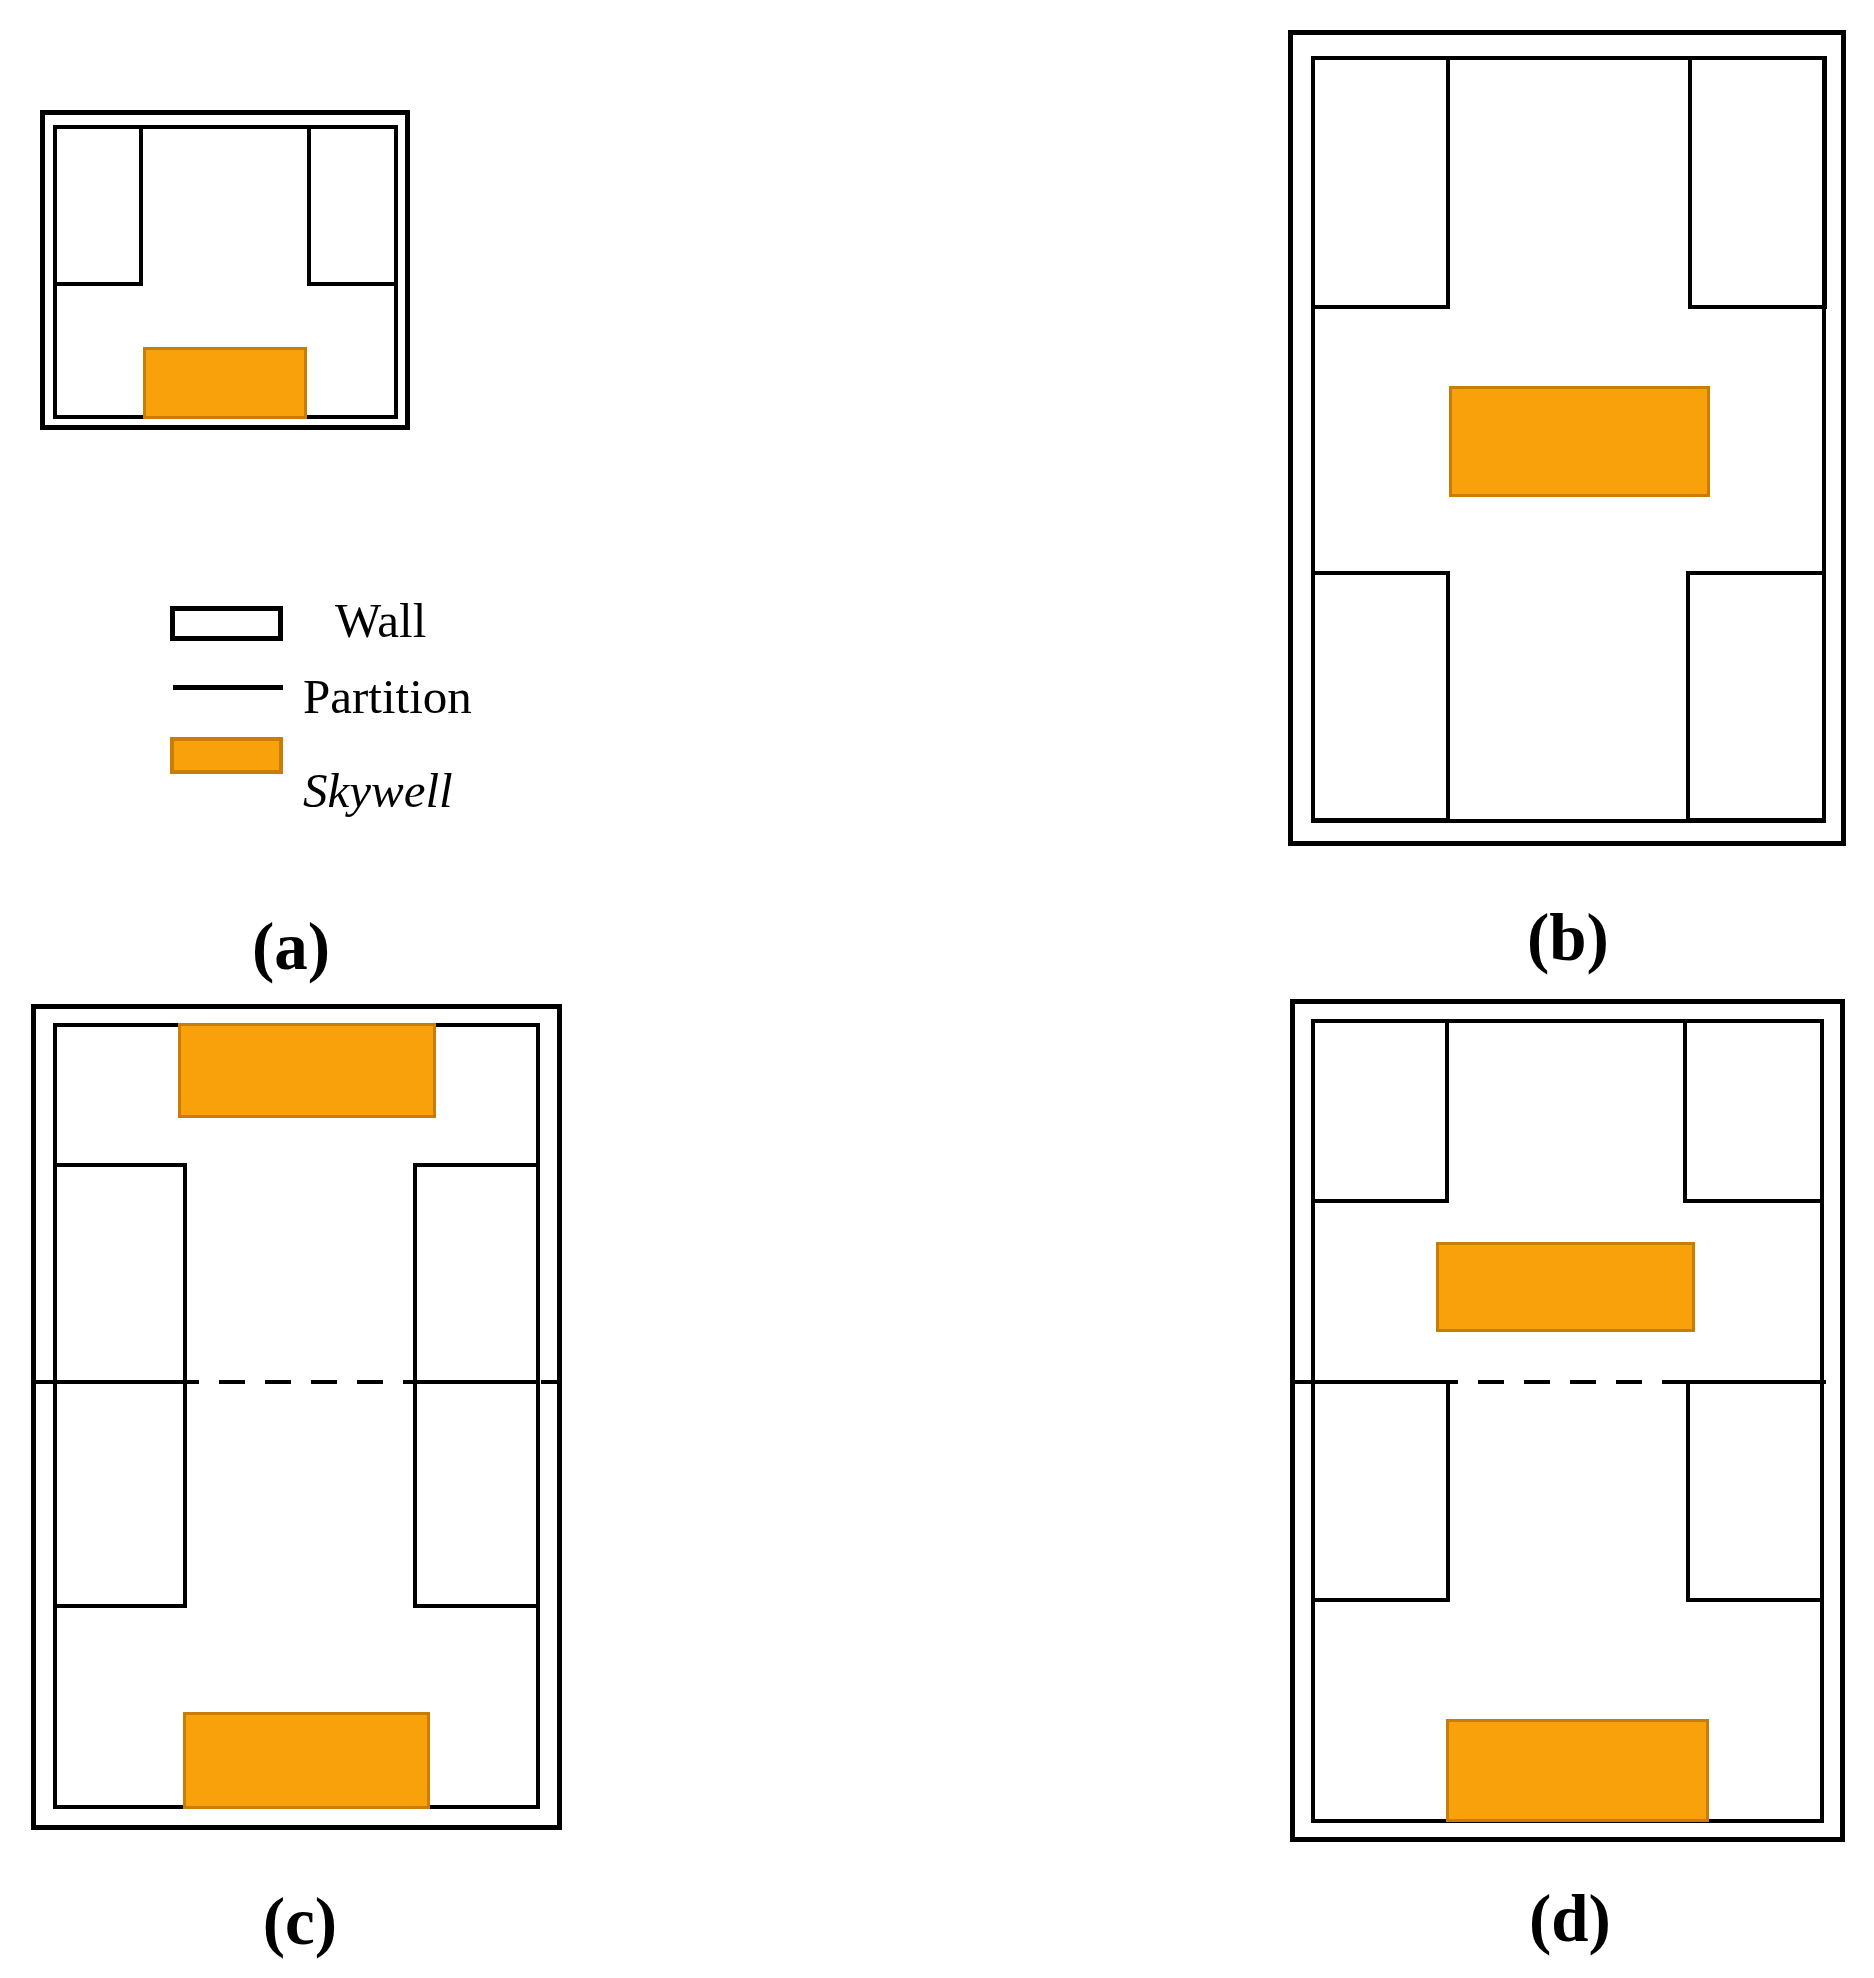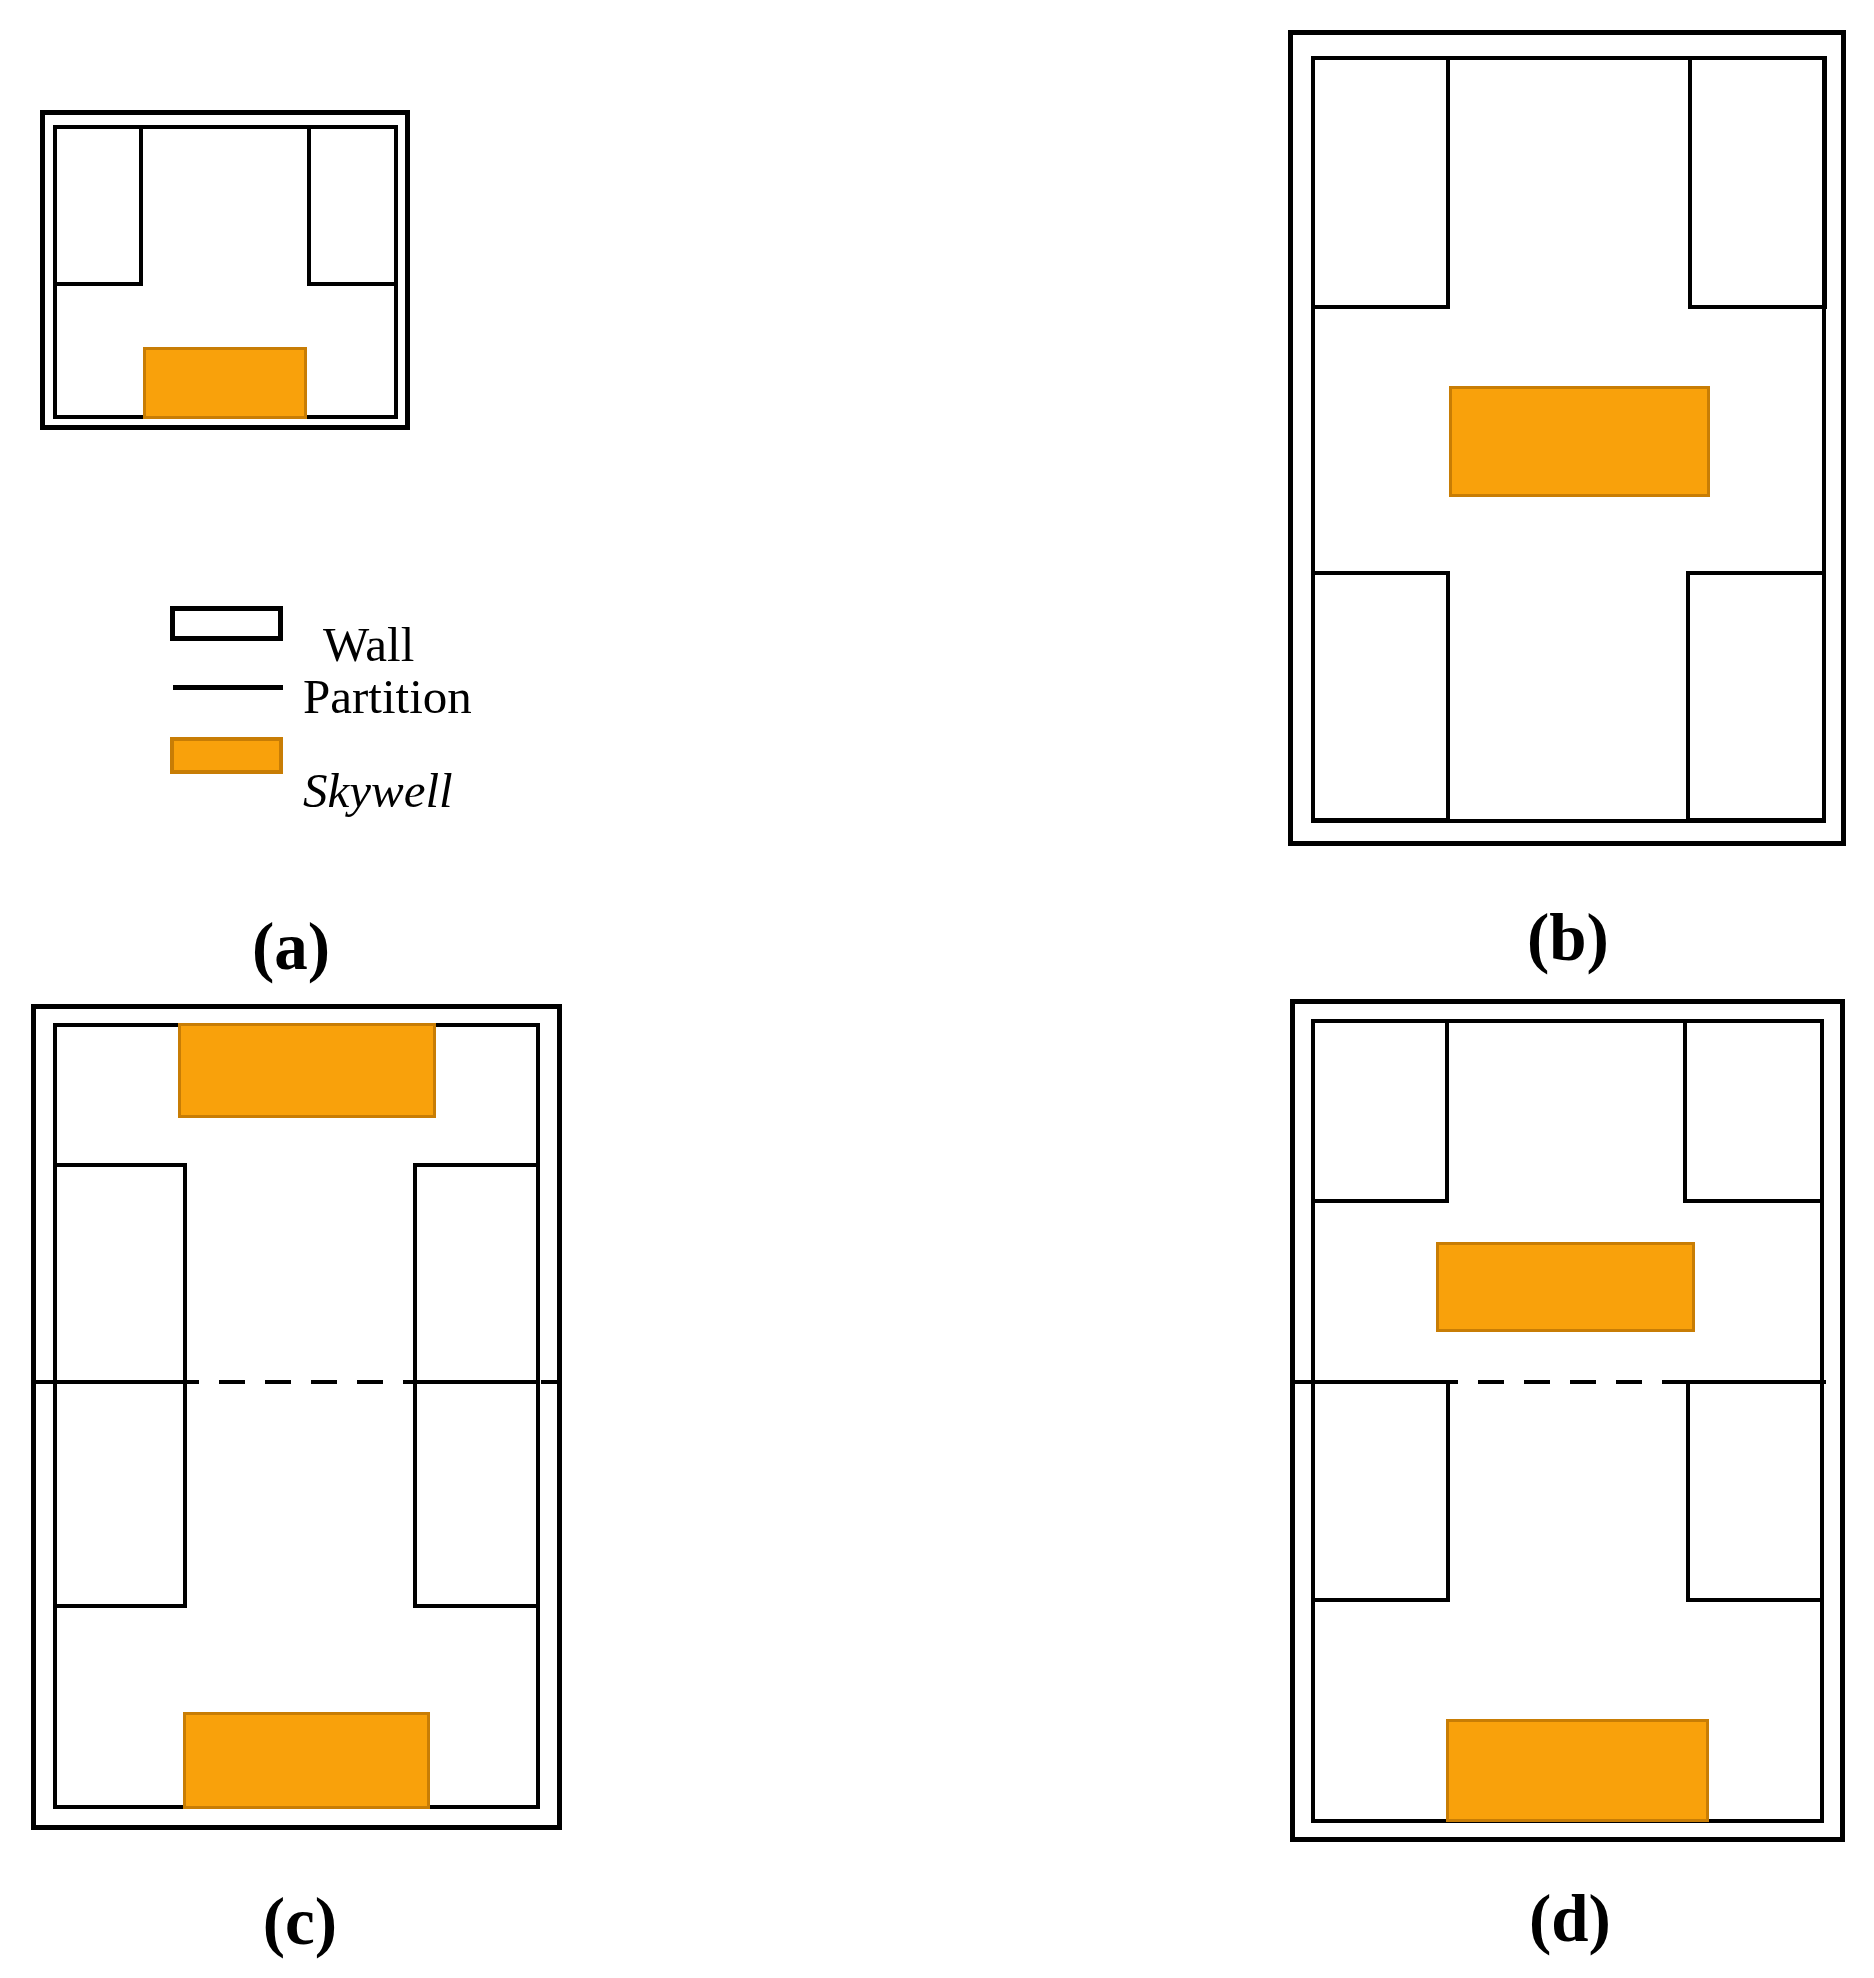--- a/index.html
+++ b/index.html
@@ -84,21 +84,21 @@
     <div class="abs wall-outer" style="left:40px; top:110px; width:370px; height:320px;"></div>
     <div class="abs wall-inner" style="left:53px; top:125px; width:345px; height:294px;"></div>
     <div class="abs room" style="left:53px; top:125px; width:90px; height:161px;"></div>
     <div class="abs room" style="left:307px; top:125px; width:91px; height:161px;"></div>
     <div class="abs skywell" style="left:143px; top:347px; width:164px; height:72px;"></div>
     <div class="abs caption" style="left:203px; top:909px;">(a)</div>
   </div>
 
   <div>
     <div class="abs legend-swatch-wall" style="left:170px; top:606px; width:113px; height:35px;"></div>
-    <div class="abs legend-label" style="left:323px; top:594px;margin-top:24px;">Wall</div>
+    <div class="abs legend-label" style="left:335px; top:594px;">Wall</div>
 
     <div class="abs hline" style="left:173px; top:685px; width:110px; height:5.3px;"></div>
     <div class="abs legend-label" style="left:303px; top:670px;">Partition</div>
 
     <div class="abs legend-swatch-skywell" style="left:170px; top:737px; width:113px; height:37px;"></div>
     <div class="abs legend-label" style="left:303px; top:764px;font-style:italic;">Skywell</div>
   </div>
 
   <div>
     <div class="abs wall-outer" style="left:1288px; top:30px; width:558px; height:816px;"></div>

